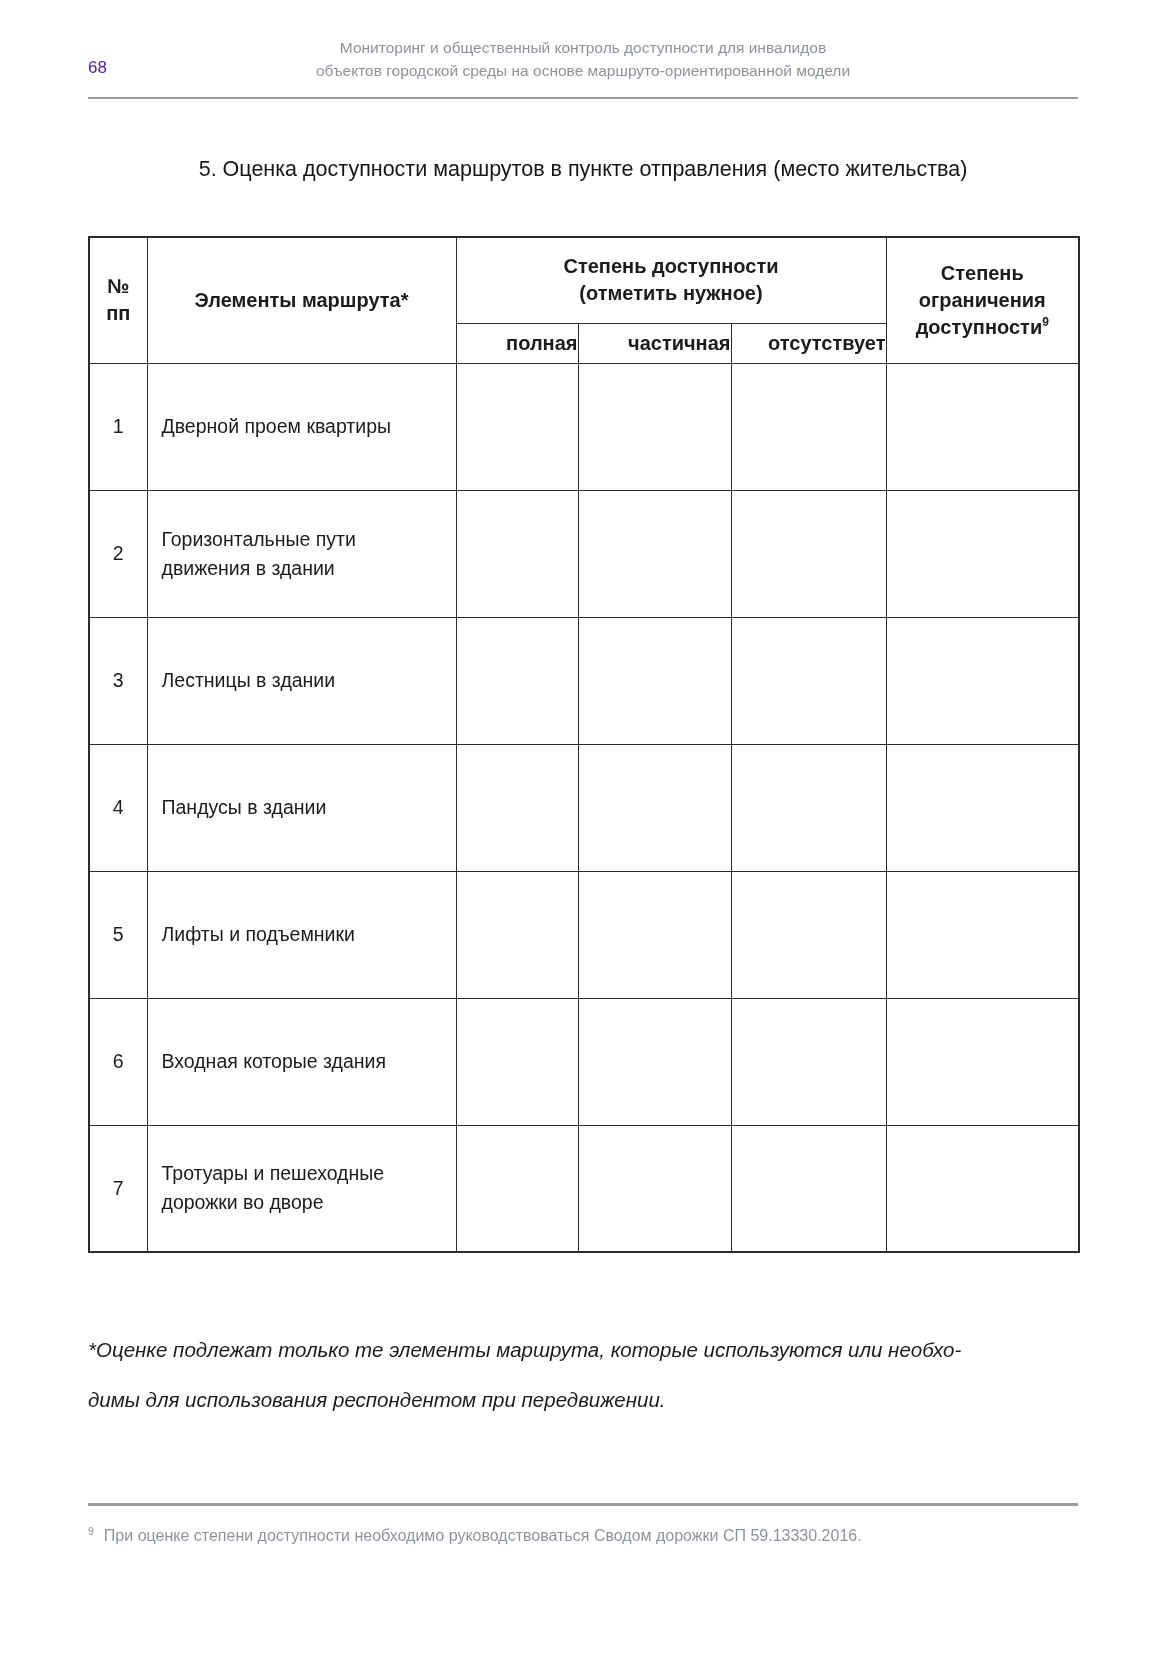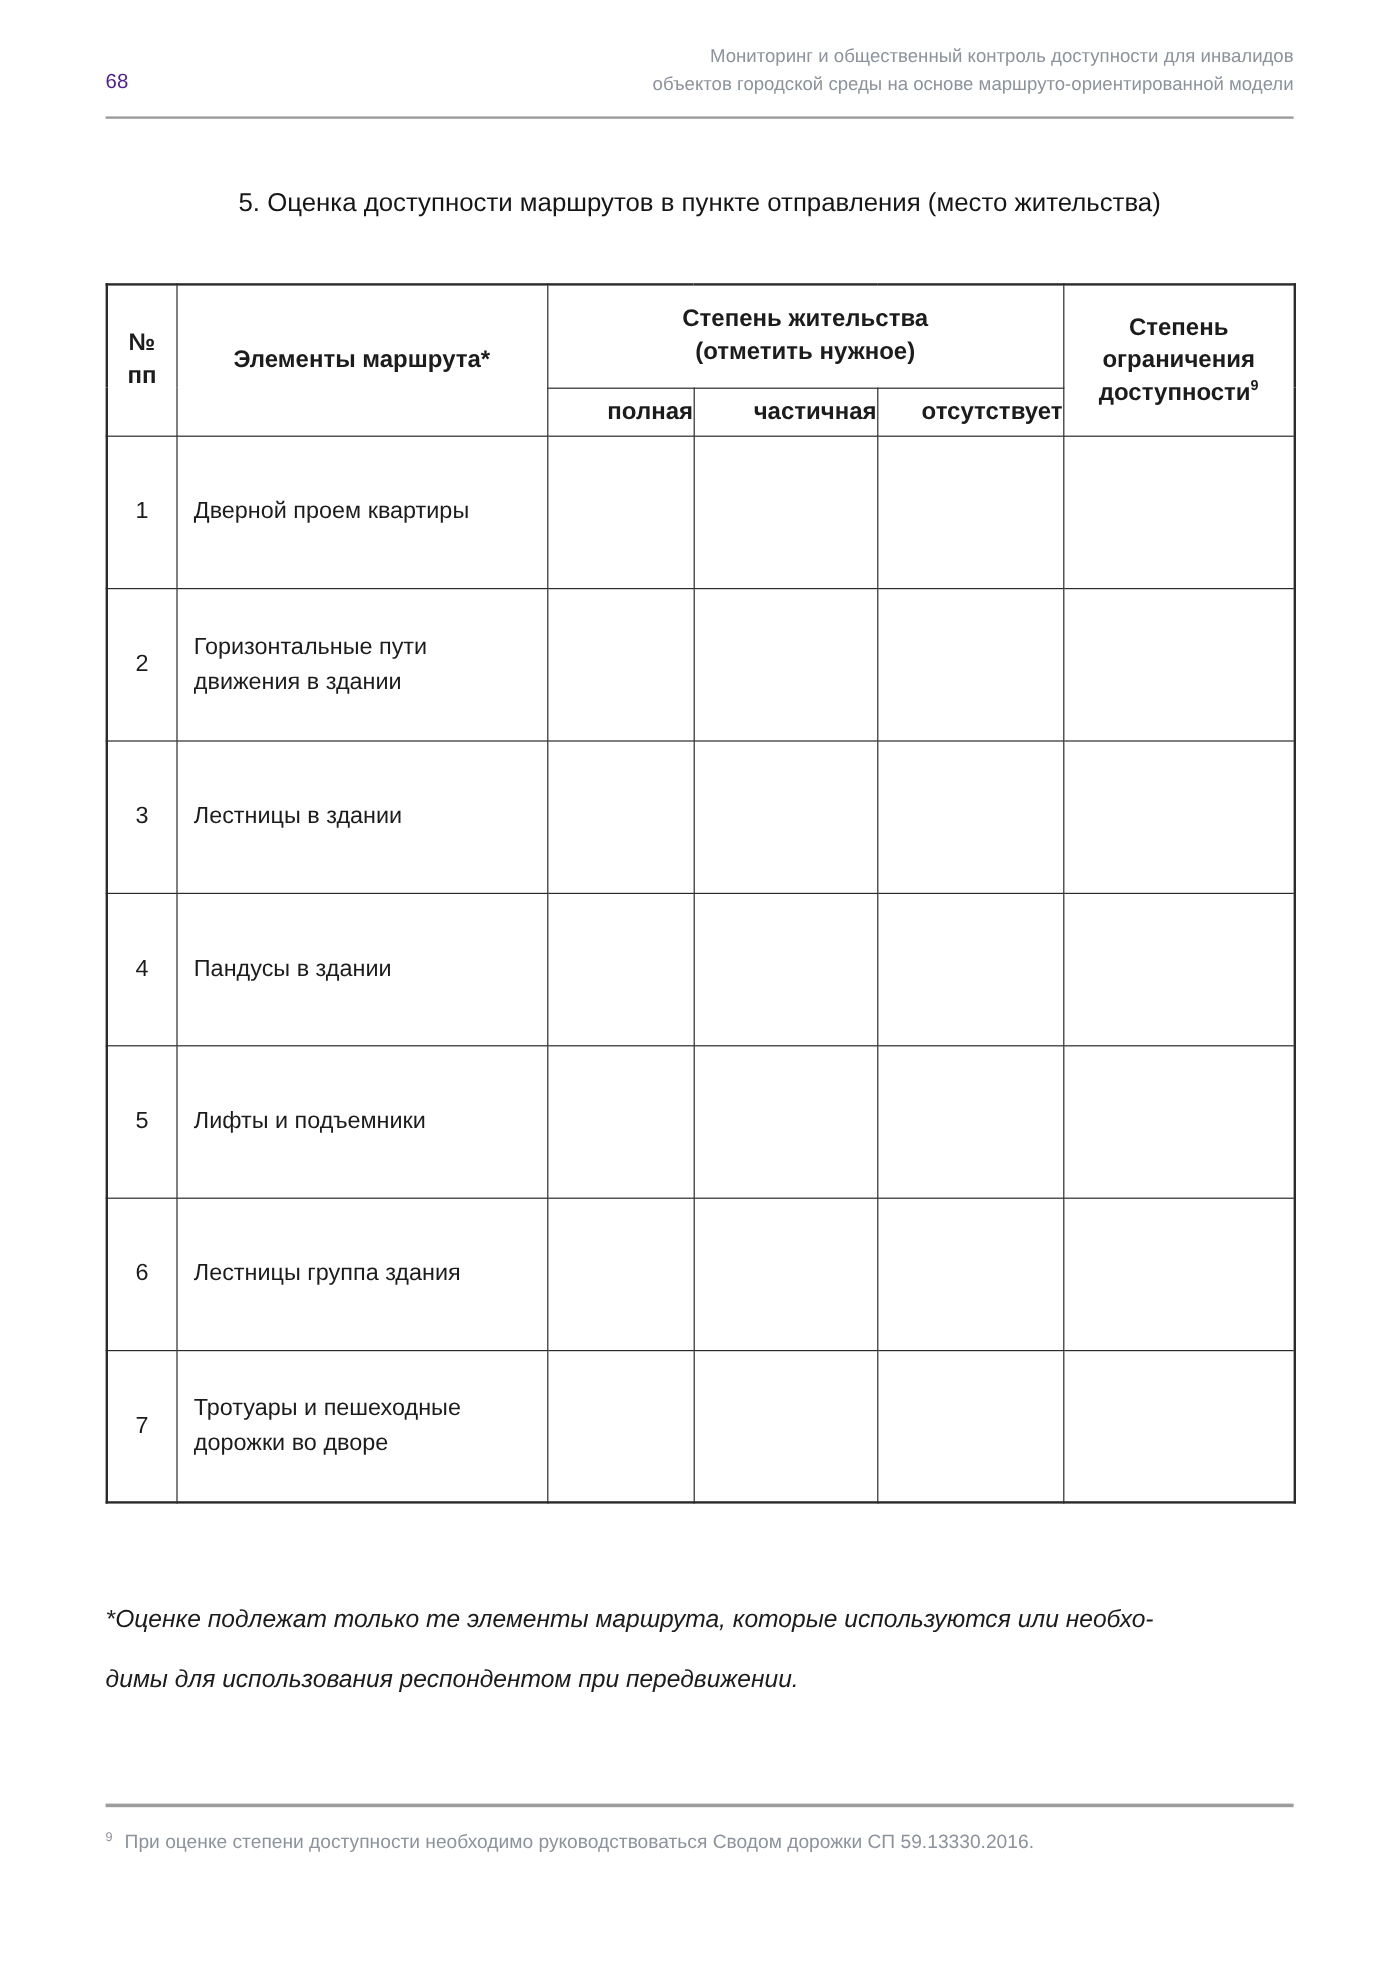--- a/index.html
+++ b/index.html
@@ -15,21 +15,21 @@
   }
   .content{ margin:0 88px; width:990px; }
 
   
   .page-header{ position:relative; padding-top:36px; }
   .page-number{
     position:absolute; left:0; top:58px;
     font-size:17px; color:#4c1d95;
   }
   .running-head{
-    text-align:right;
+    text-align:center;
     font-size:15.5px; line-height:23px;
     color:#8d939c;
     white-space:pre-line;
   }
   .rule{ background:#9c9c9c; border:none; }
   .rule.top{ height:2px; margin-top:15px; }
   .rule.bottom{ height:3px; margin-top:78px; }
 
   
   .section-title{
@@ -116,21 +116,21 @@
         <col style="width:122px">
         <col style="width:153px">
         <col style="width:155px">
         <col style="width:193px">
       </colgroup>
       <thead>
         <tr class="head-main">
           <th rowspan="2">№
 пп</th>
           <th rowspan="2">Элементы маршрута*</th>
-          <th colspan="3">Степень жительства
+          <th colspan="3">Степень доступности
 (отметить нужное)</th>
           <th rowspan="2"><span>Степень ограничения доступности</span><sup>9</sup></th>
         </tr>
         <tr class="head-sub">
           <th class="sub">полная</th>
           <th class="sub">частичная</th>
           <th class="sub">отсутствует</th>
         </tr>
       </thead>
       <tbody>
@@ -170,21 +170,21 @@
         <tr>
           <td class="num">5</td>
           <td class="elem">Лифты и подъемники</td>
           <td class="mark"></td>
           <td class="mark"></td>
           <td class="mark"></td>
           <td class="mark"></td>
         </tr>
         <tr>
           <td class="num">6</td>
-          <td class="elem">Лестницы группа здания</td>
+          <td class="elem">Входная которые здания</td>
           <td class="mark"></td>
           <td class="mark"></td>
           <td class="mark"></td>
           <td class="mark"></td>
         </tr>
         <tr>
           <td class="num">7</td>
           <td class="elem">Тротуары и пешеходные
 дорожки во дворе</td>
           <td class="mark"></td>

